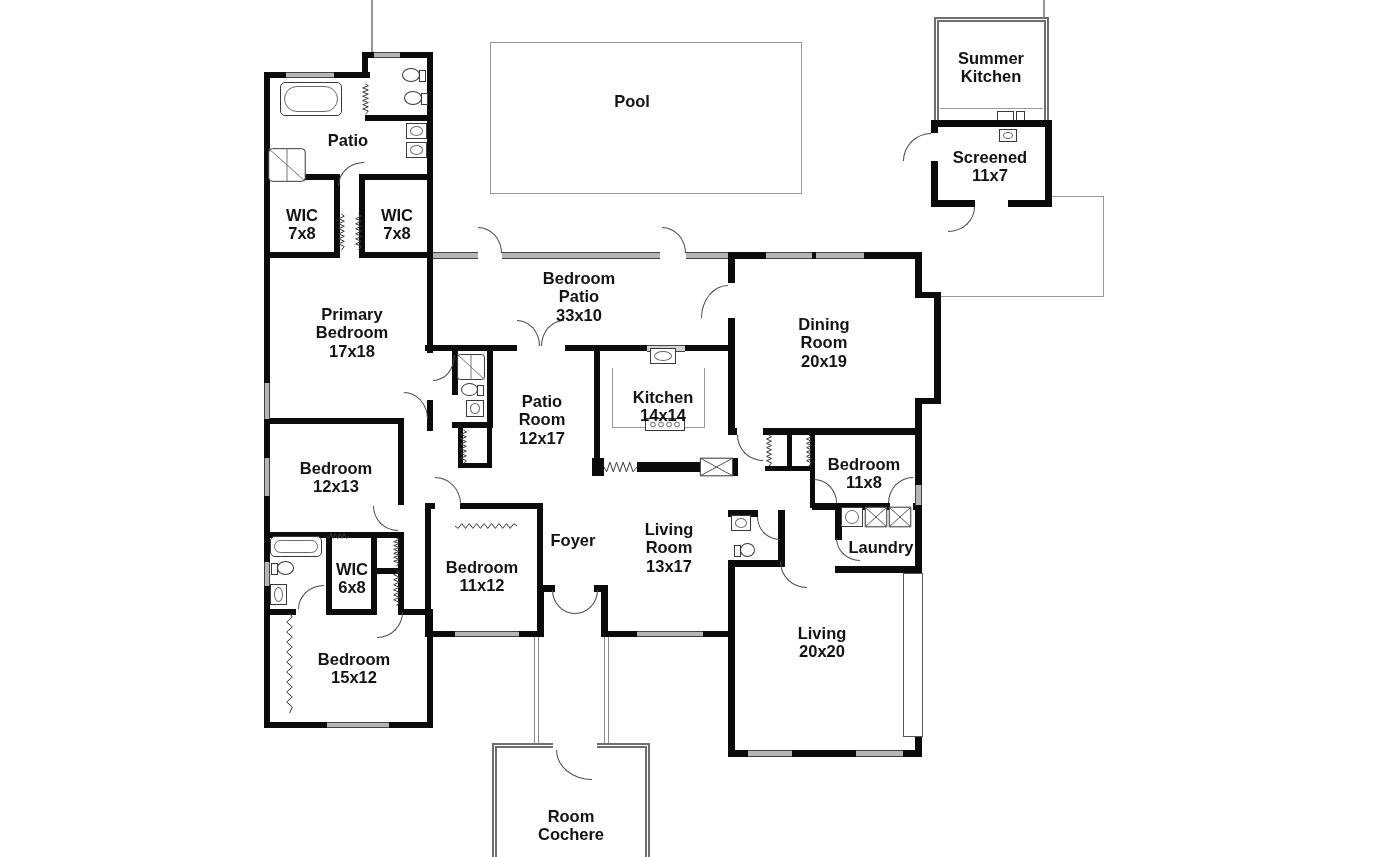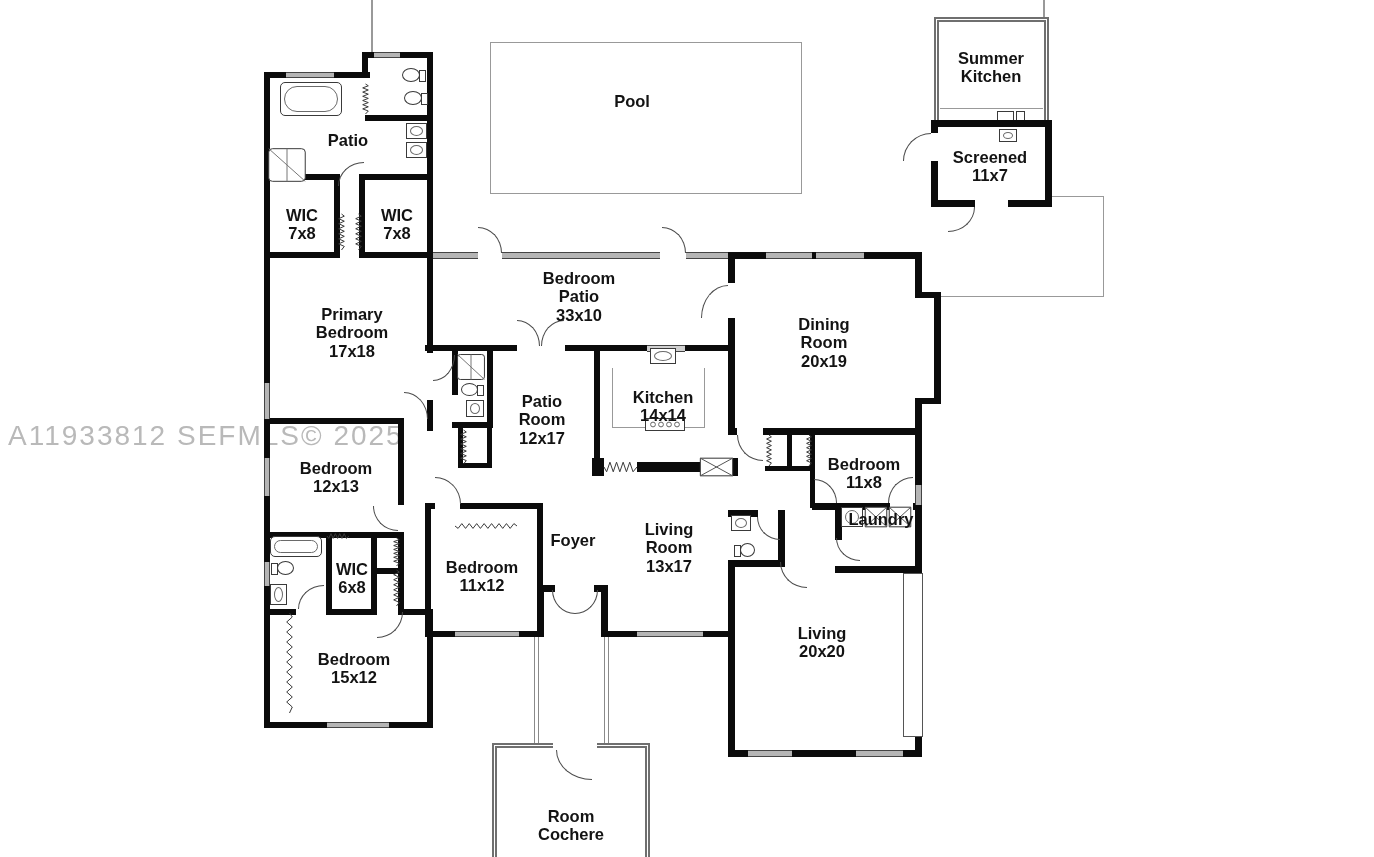--- a/index.html
+++ b/index.html
@@ -30,21 +30,20 @@
   .label{position:absolute;transform:translate(-50%,-50%);text-align:center;font-weight:700;
          font-size:16.5px;line-height:1.12;color:#131313;white-space:pre-line;}
   .watermark{position:absolute;font-size:28px;color:#b9b9b9;letter-spacing:2px;font-weight:400;}
   svg.icon{position:absolute;overflow:visible;}
 </style>
 </head>
 <body>
 
 <div class="plan">
 
-  <div class="watermark" style="left:8px;top:420px">A11933812  SEFMLS© 2025</div>
 
   <div class="abs" style="left:490px;top:42px;width:312px;height:152px;border:1px solid #999;"></div>
   <div class="thin" style="left:371px;top:0;width:2px;height:55px"></div>
   <div class="thin" style="left:1043px;top:0;width:2px;height:17px"></div>
   <div class="dbl" style="left:934px;top:17px;width:115px;height:110px"></div>
   <div class="thin" style="left:940px;top:108px;width:103px;height:1px"></div>
   <div class="fix" style="left:997px;top:111px;width:17px;height:13px"></div>
   <div class="fix" style="left:1016px;top:111px;width:9px;height:13px"></div>
 
   <div class="thin" style="left:1052px;top:196px;width:52px;height:1px"></div>
@@ -294,21 +293,21 @@
 Bedroom</div><div>17x18</div></div>
   <div class="label" style="left:579px;top:297px"><div>Bedroom
 Patio</div><div>33x10</div></div>
   <div class="label" style="left:824px;top:343px"><div>Dining
 Room</div><div>20x19</div></div>
   <div class="label" style="left:542px;top:420px"><div>Patio
 Room</div><div>12x17</div></div>
   <div class="label" style="left:663px;top:406px"><div>Kitchen</div><div>14x14</div></div>
   <div class="label" style="left:336px;top:477px"><div>Bedroom</div><div>12x13</div></div>
   <div class="label" style="left:864px;top:473px"><div>Bedroom</div><div>11x8</div></div>
-  <div class="label" style="left:881px;top:519px"><span>Laundry</span></div>
+  <div class="label" style="left:881px;top:547px"><span>Laundry</span></div>
   <div class="label" style="left:573px;top:540px"><span>Foyer</span></div>
   <div class="label" style="left:669px;top:548px"><div>Living
 Room</div><div>13x17</div></div>
   <div class="label" style="left:822px;top:642px"><div>Living</div><div>20x20</div></div>
   <div class="label" style="left:352px;top:578px"><div>WIC</div><div>6x8</div></div>
   <div class="label" style="left:482px;top:576px"><div>Bedroom</div><div>11x12</div></div>
   <div class="label" style="left:354px;top:668px"><div>Bedroom</div><div>15x12</div></div>
   <div class="label" style="left:571px;top:825px"><span>Room
 Cochere</span></div>
 

